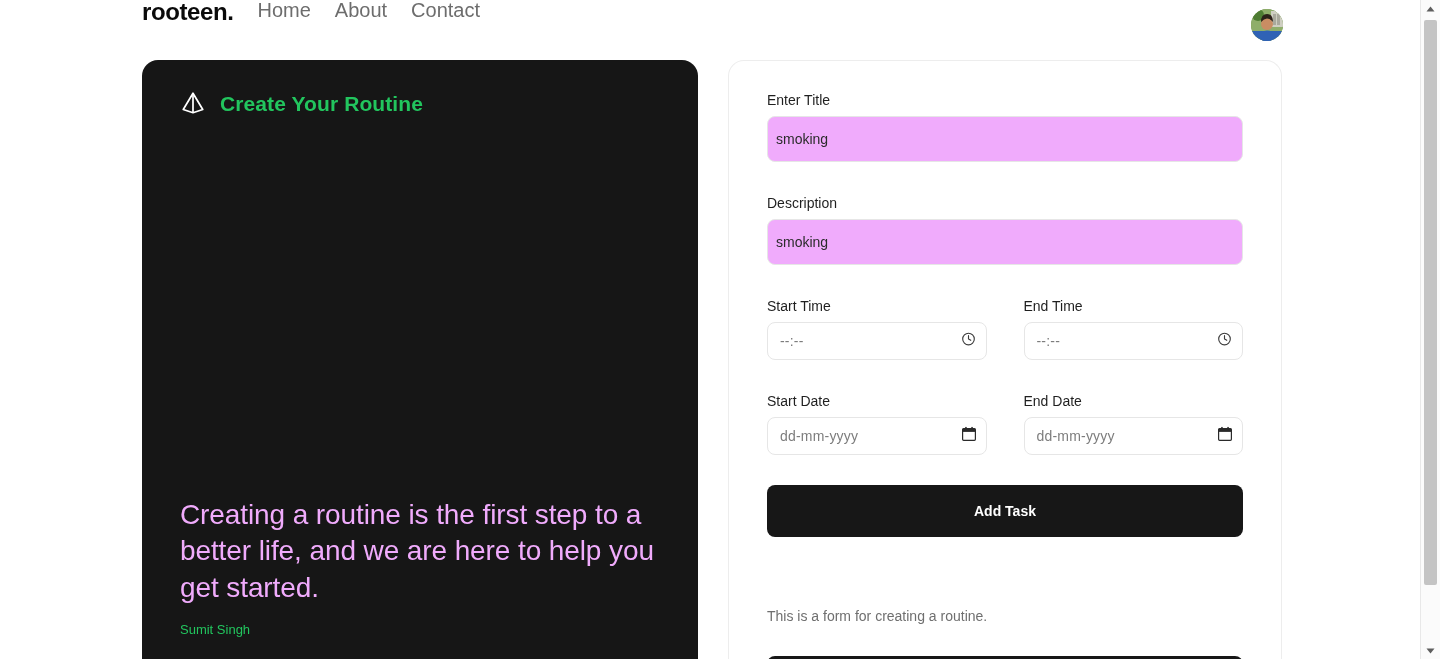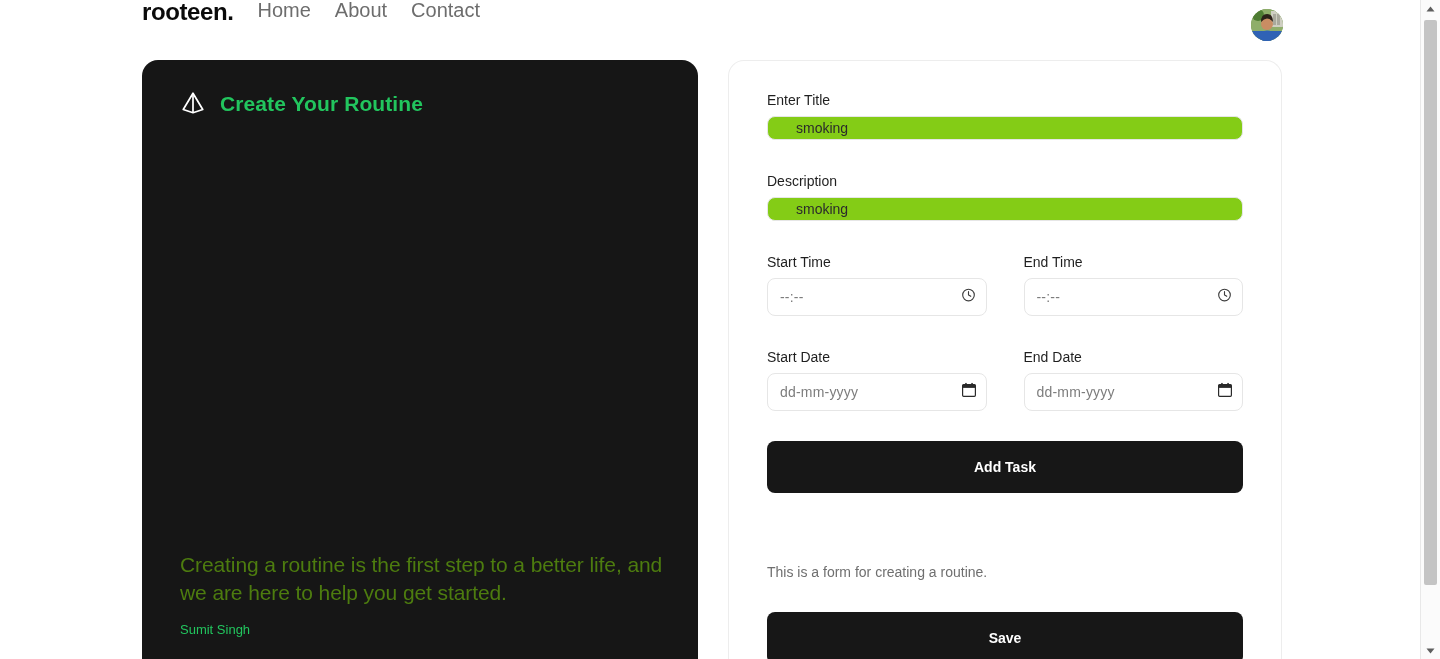--- a/index.html
+++ b/index.html
@@ -118,23 +118,23 @@
   }
 
   #quote-block {
     position: absolute;
     left: 38px;
     right: 32px;
     bottom: 22px;
   }
 
   #quote-text {
-    font-size: 21px;
+    font-size: 28px;
     line-height: 1.3;
-    color: #4d7c0f;
+    color: #f0abfc;
     letter-spacing: -0.1px;
   }
 
   #quote-author {
     margin-top: 16px;
     font-size: 13px;
     color: #22c55e;
   }
 
   
@@ -162,26 +162,26 @@
   .field-label {
     display: block;
     font-size: 14px;
     color: #1f1f1f;
     margin-bottom: 9px;
     line-height: 1;
   }
 
   .text-input {
     width: 100%;
-    height: 24px;
-    padding: 0 28px;
+    height: 46px;
+    padding: 0 8px;
     font-family: "Liberation Sans", sans-serif;
     font-size: 14px;
     color: #2b2b2b;
-    background: #84cc16;
+    background: #f0abfc;
     border: 1px solid #e6e6e6;
     border-radius: 8px;
     outline: none;
   }
   .text-input::placeholder { color: #9b9b9b; }
 
   .gap-lg { height: 34px; }
   .gap-md { height: 34px; }
 
   

